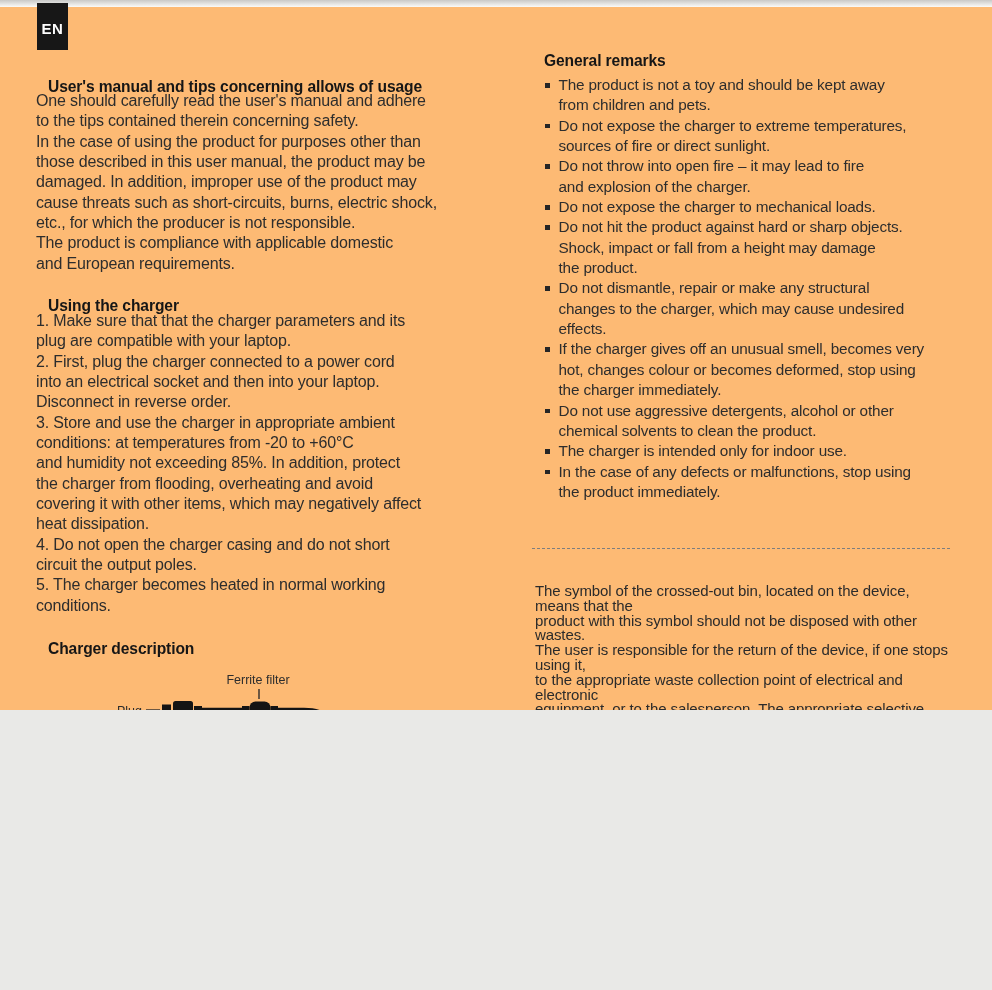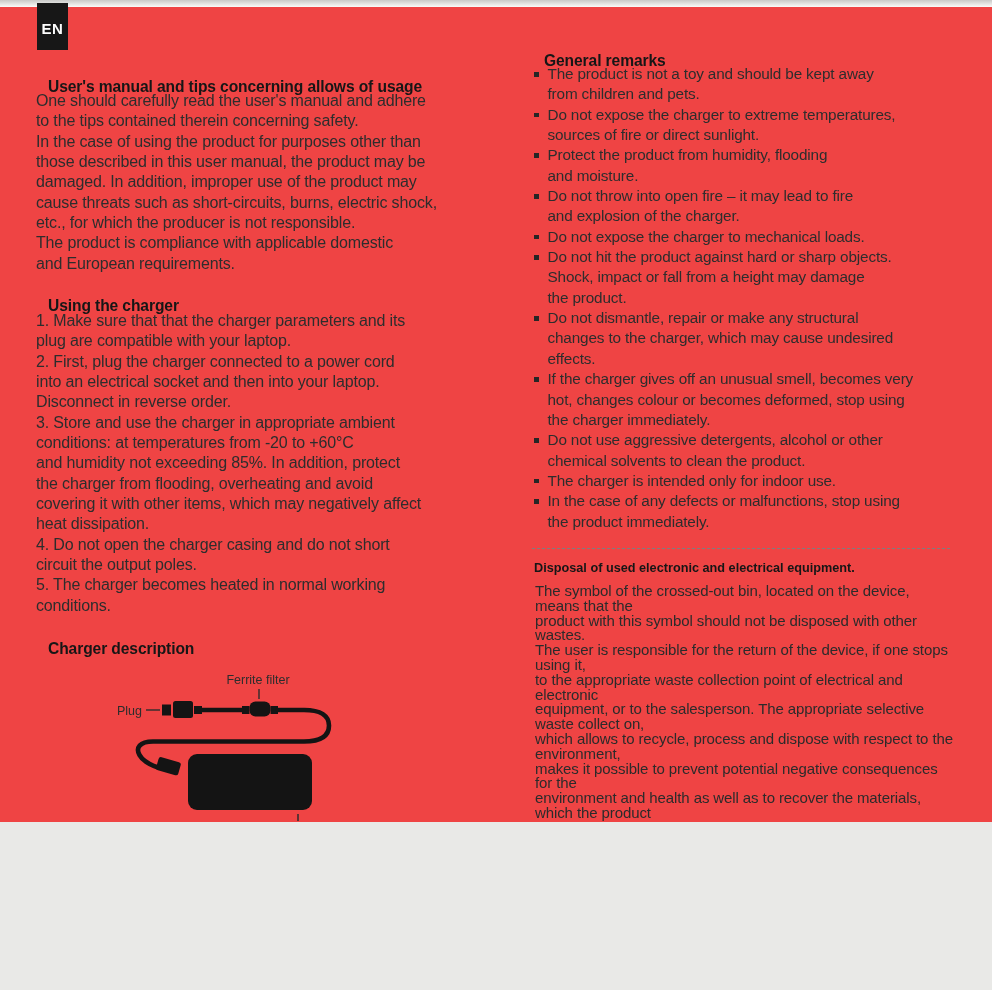--- a/index.html
+++ b/index.html
@@ -1,29 +1,29 @@
 <!DOCTYPE html>
 <html><head>
 <meta charset="utf-8">
 <style>
   html,body{margin:0;padding:0;background:#e9e9e7;}
-  .page{position:relative;width:992px;height:822px;background:#ef4444;overflow:hidden;
+  .page{position:relative;width:992px;height:710px;background:#fdba74;overflow:hidden;
         font-family:"Liberation Sans", sans-serif;color:#2d2d2d;}
   .scan-top{position:absolute;left:0;top:0;width:992px;height:7px;
         background:linear-gradient(#c9c9c7,#fbfbf9);}
   .en-badge{position:absolute;left:37px;top:3px;width:31px;height:47px;background:#171717;
         color:#fdfdfd;font-weight:700;font-size:15px;display:flex;align-items:center;
         justify-content:center;padding-top:4px;box-sizing:border-box;letter-spacing:.5px;}
   .col{position:absolute;top:0;height:917px;}
   .col-left{left:36px;width:446px;}
   .col-right{left:532px;width:426px;}
   .h{position:absolute;left:0;margin:12px;font-size:15.6px;font-weight:700;color:#161616;letter-spacing:-.1px;white-space:nowrap;}
   .body{position:absolute;left:0;font-size:16px;line-height:20.35px;color:#2d2d2d;
         letter-spacing:-.15px;white-space:pre-line;}
-  .bullets{position:absolute;left:1px;top:64px;margin:0;padding:0;list-style:none;
+  .bullets{position:absolute;left:1px;top:64px;margin:11px;padding:0;list-style:none;
         font-size:15.3px;line-height:20.35px;letter-spacing:-.15px;color:#2d2d2d;}
   .bullets li{display:flex;}
   .sq{flex:none;width:4.5px;height:4.5px;background:#262626;margin:8px 9px 0 1px;}
   .pre{white-space:pre-line;}
   .dashed{position:absolute;left:0;top:548px;width:418px;border-top:1.7px dashed #7e7e7e;}
   .small-h{position:absolute;left:2px;top:561px;margin:0;font-size:12.7px;font-weight:700;color:#161616;white-space:nowrap;}
   .small{position:absolute;left:3px;top:584px;font-size:15px;line-height:14.8px;
         color:#2b2b2b;letter-spacing:-.1px;white-space:pre-line;}
   .diagram{position:absolute;left:0;top:668px;}
   .dg-label{font-size:12.5px;fill:#2d2d2d;font-family:"Liberation Sans",sans-serif;}
@@ -128,25 +128,20 @@
           <span class="pre">The product is not a toy and should be kept away
 from children and pets.</span>
         </li>
 
         <li>
           <span class="sq"></span>
           <span class="pre">Do not expose the charger to extreme temperatures,
 sources of fire or direct sunlight.</span>
         </li>
 
-        <li>
-          <span class="sq"></span>
-          <span class="pre">Protect the product from humidity, flooding
-and moisture.</span>
-        </li>
 
         <li>
           <span class="sq"></span>
           <span class="pre">Do not throw into open fire – it may lead to fire
 and explosion of the charger.</span>
         </li>
 
         <li>
           <span class="sq"></span>
           <span class="pre">Do not expose the charger to mechanical loads.</span>
@@ -185,21 +180,20 @@
         </li>
 
         <li>
           <span class="sq"></span>
           <span class="pre">In the case of any defects or malfunctions, stop using
 the product immediately.</span>
         </li>
       </ul>
 
     <div class="dashed"></div>
-    <h3 class="small-h">Disposal of used electronic and electrical equipment.</h3>
     <div class="small">The symbol of the crossed-out bin, located on the device, means that the
 product with this symbol should not be disposed with other wastes.
 The user is responsible for the return of the device, if one stops using it,
 to the appropriate waste collection point of electrical and electronic
 equipment, or to the salesperson. The appropriate selective waste collect on,
 which allows to recycle, process and dispose with respect to the environment,
 makes it possible to prevent potential negative consequences for the
 environment and health as well as to recover the materials, which the product
 was made of. The improper disposal of the product by the user is bad for the
 environment and health. In order to obtain detailed information on the

